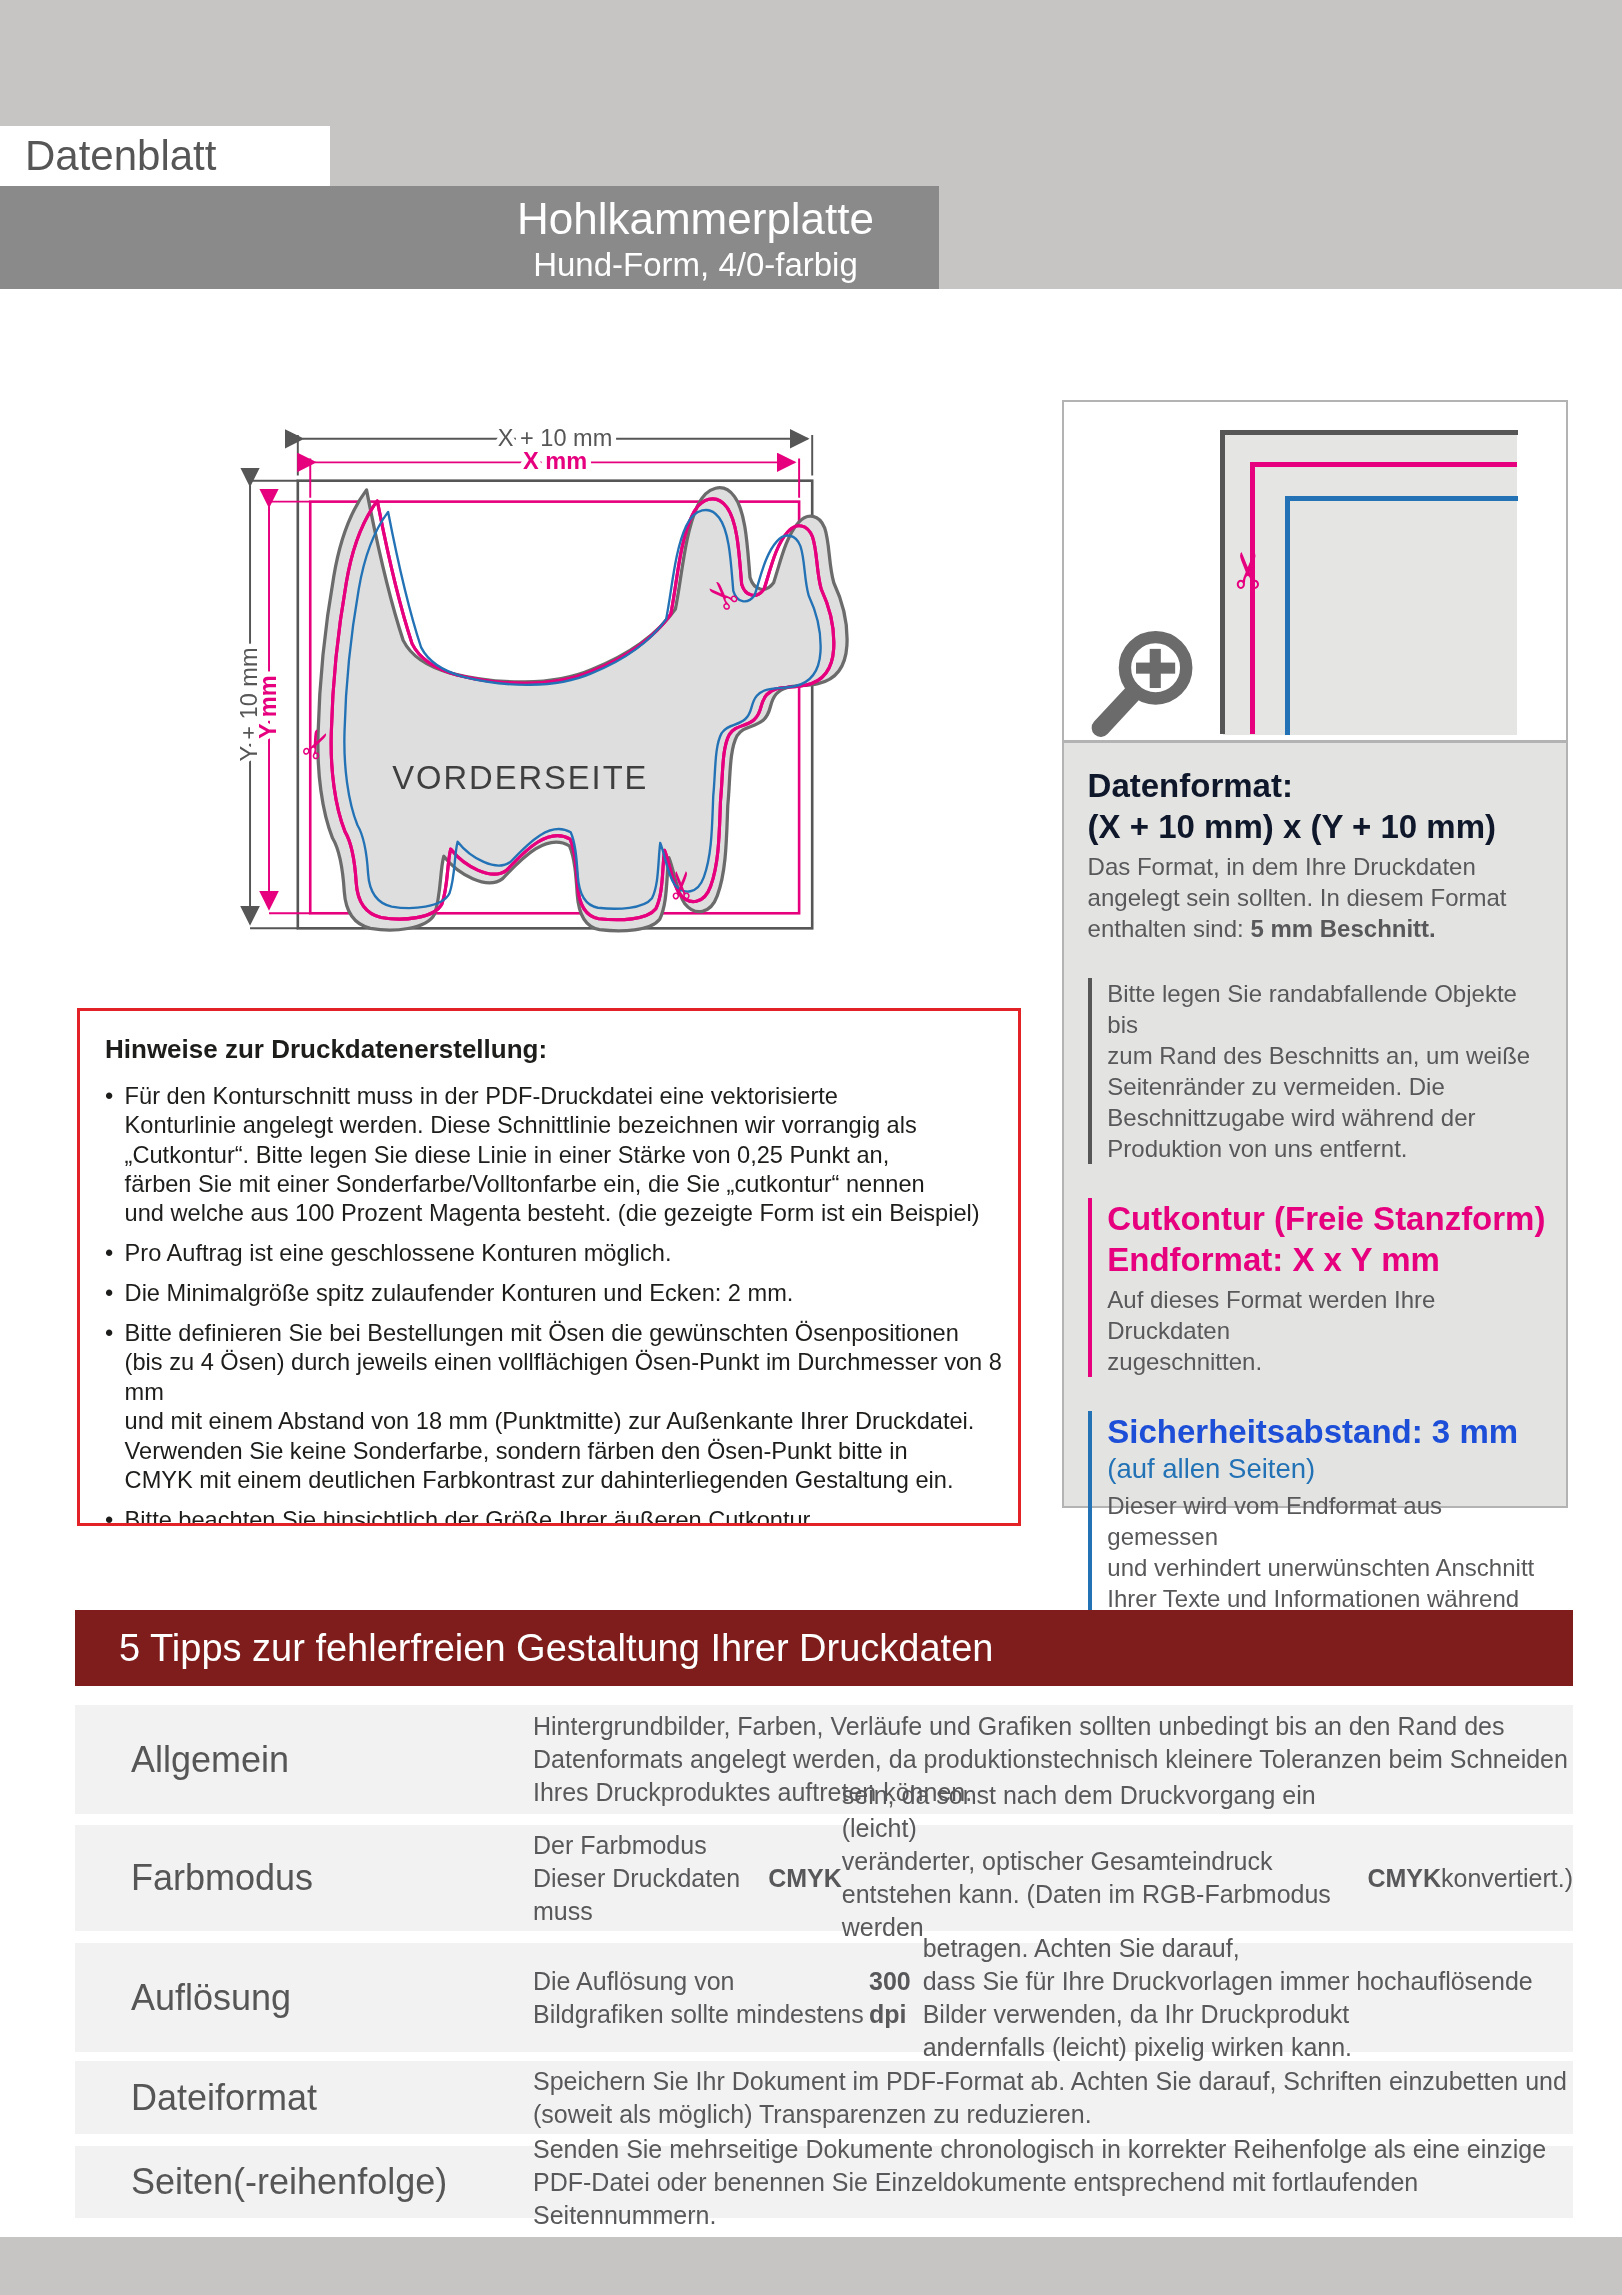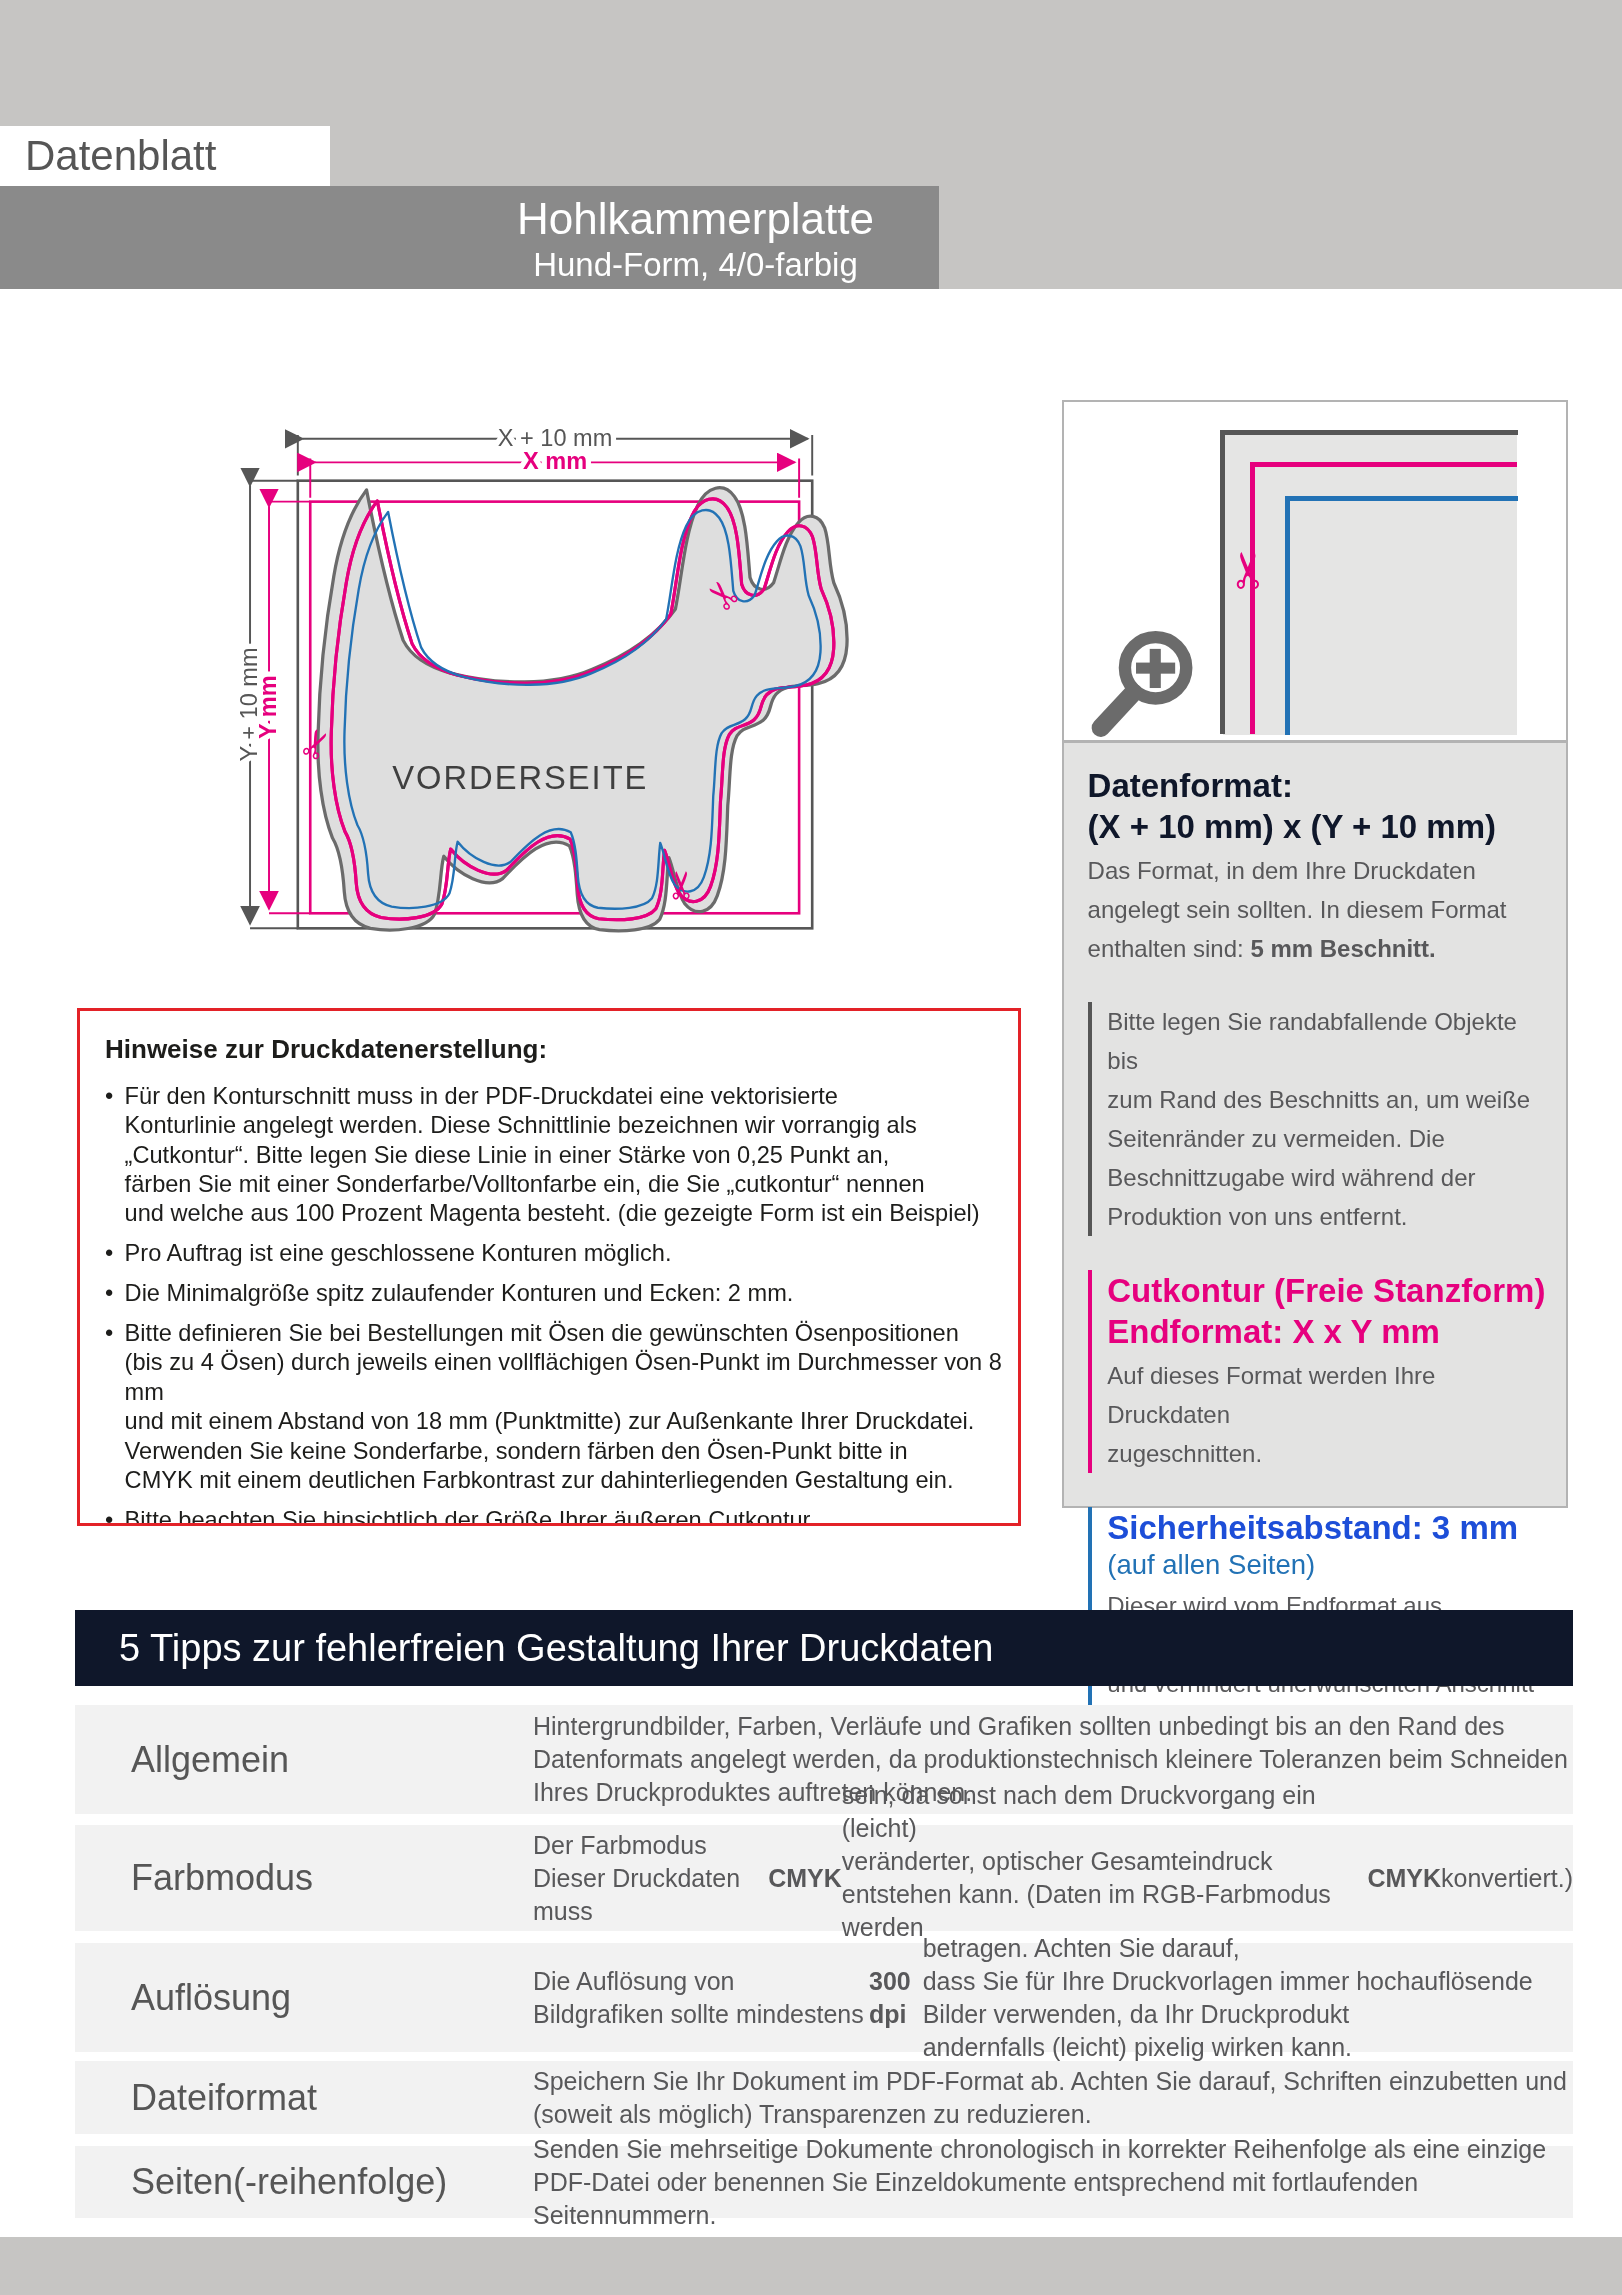--- a/index.html
+++ b/index.html
@@ -38,40 +38,40 @@
               border:2px solid #b3b3b3;box-sizing:border-box;}
   .corner-fill{position:absolute;left:159px;top:33px;width:294px;height:300px;background:#e5e5e4;}
   .cline{position:absolute;}
   .scissors-panel{position:absolute;left:164px;top:139px;font-family:"DejaVu Sans",sans-serif;
               font-size:50px;color:#e6007e;transform:rotate(-90deg);}
 
   
   .info-panel{left:1062px;top:741px;width:506px;height:767px;background:#e3e3e2;
               border:2px solid #b3b3b3;box-sizing:border-box;padding:22px 19.6px 0 23.6px;}
   .ip-h{font-size:33px;font-weight:bold;color:#0f172a;line-height:41px;}
-  .ip-text{font-size:24px;line-height:39px;color:#58585a;white-space:pre-line;margin-top:3.9px;}
+  .ip-text{font-size:24px;line-height:31px;color:#58585a;white-space:pre-line;margin-top:3.9px;}
   .ip-block{margin-top:34px;padding-left:15.7px;border-left:4.6px solid #565656;}
   .ip-block.mag{border-left-color:#e6007e;}
   .ip-block.blu{border-left-color:#2272b5;}
   .ip-h.mag{color:#e6007e;}
   .ip-h.blu{color:#1d4ed8;}
   .ip-sub.blu{font-size:27.5px;color:#2272b5;line-height:34px;}
   b{font-weight:bold;}
 
   
   .hinweise-box{left:77px;top:1008px;width:944px;height:518px;border:3.9px solid #e32228;
                 box-sizing:border-box;background:#ffffff;padding:22px 13px 0 25px;overflow:hidden;
                 color:#1d1d1b;}
   .hx-title{font-size:26px;font-weight:bold;line-height:33px;margin-bottom:15.7px;}
   .hx-item{display:flex;font-size:23.6px;line-height:29.4px;margin-bottom:10.5px;}
   .hx-dot{width:19.6px;flex:0 0 19.6px;}
   .hx-text{white-space:pre-line;}
 
   
-  .tips-banner{left:75px;top:1610px;width:1498px;height:76px;background:#0f172a;}
+  .tips-banner{left:75px;top:1610px;width:1498px;height:76px;background:#7f1d1d;}
   .tips-banner span{display:block;padding-left:44px;line-height:76px;font-size:38px;color:#ffffff;}
   .tip-row{left:75px;width:1498px;background:#f2f2f2;}
   .tip-label{position:absolute;left:56px;top:0;height:100%;display:flex;align-items:center;
              font-size:36px;color:#565656;}
   .tip-desc{position:absolute;left:458px;top:0;height:100%;display:flex;align-items:center;
             font-size:25px;line-height:33px;color:#58585a;white-space:pre-line;}
   .r1{top:1705px;height:109px;} .r2{top:1825px;height:106px;} .r3{top:1943px;height:109px;}
   .r4{top:2061px;height:73px;} .r5{top:2146px;height:72px;}
 
   .footer-band{left:0;top:2237px;width:1623px;height:59px;background:#c6c5c3;}

